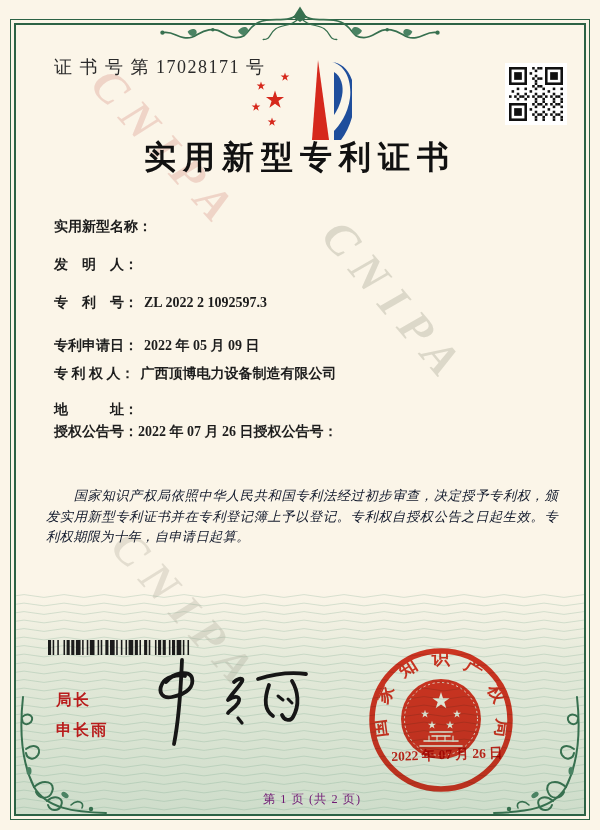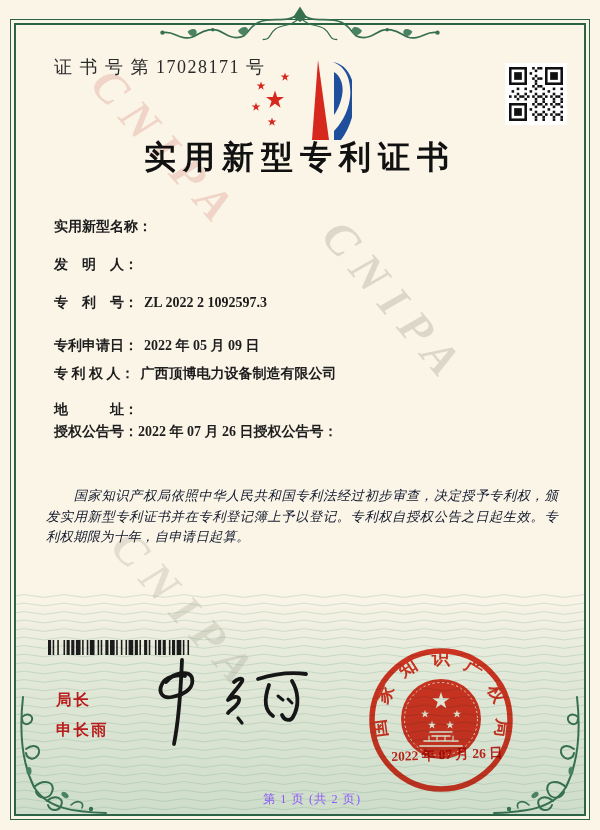--- a/index.html
+++ b/index.html
@@ -50,21 +50,21 @@
   .barcode{position:absolute;left:48px;top:640px;width:180px;height:15px;z-index:4;}
   .chief{position:absolute;left:56px;top:690px;z-index:4;
      font-family:"Liberation Sans","DejaVu Sans",sans-serif;font-weight:700;font-size:15.5px;letter-spacing:2px;color:#b91c1c;}
   .chief div{margin-bottom:9px;}
   .signature{position:absolute;left:138px;top:652px;width:180px;height:100px;z-index:5;}
   .seal{position:absolute;left:366px;top:645px;width:150px;height:150px;z-index:5;
      mix-blend-mode:multiply;opacity:.96;}
   .seal-date{position:absolute;left:372px;top:746px;width:150px;z-index:6;text-align:center;
      color:#d8281e;font-weight:700;font-size:13.5px;white-space:pre;mix-blend-mode:multiply;transform:rotate(-2deg);}
   .footer{position:absolute;left:0;right:0;top:791px;text-align:center;z-index:4;
-     font-size:12.3px;letter-spacing:1px;color:#8b5cf6;margin-left:24px;}
+     font-size:12.3px;letter-spacing:1px;color:#701a75;margin-left:24px;}
 </style>
 </head>
 <body>
 
 <div class="page">
 
   <div class="green-zone">
     <svg id="waves" viewBox="0 0 572 224" preserveAspectRatio="none">
         <path d="M0 4 q10 -2.8 20 0 q10 2.8 20 0 q10 -2.8 20 0 q10 2.8 20 0 q10 -2.8 20 0 q10 2.8 20 0 q10 -2.8 20 0 q10 2.8 20 0 q10 -2.8 20 0 q10 2.8 20 0 q10 -2.8 20 0 q10 2.8 20 0 q10 -2.8 20 0 q10 2.8 20 0 q10 -2.8 20 0 q10 2.8 20 0 q10 -2.8 20 0 q10 2.8 20 0 q10 -2.8 20 0 q10 2.8 20 0 q10 -2.8 20 0 q10 2.8 20 0 q10 -2.8 20 0 q10 2.8 20 0 q10 -2.8 20 0 q10 2.8 20 0 q10 -2.8 20 0 q10 2.8 20 0 q10 -2.8 20 0" fill="none" stroke="#6da183" stroke-opacity="0.25"></path>
         <path d="M0 12.5 q10 -2.8 20 0 q10 2.8 20 0 q10 -2.8 20 0 q10 2.8 20 0 q10 -2.8 20 0 q10 2.8 20 0 q10 -2.8 20 0 q10 2.8 20 0 q10 -2.8 20 0 q10 2.8 20 0 q10 -2.8 20 0 q10 2.8 20 0 q10 -2.8 20 0 q10 2.8 20 0 q10 -2.8 20 0 q10 2.8 20 0 q10 -2.8 20 0 q10 2.8 20 0 q10 -2.8 20 0 q10 2.8 20 0 q10 -2.8 20 0 q10 2.8 20 0 q10 -2.8 20 0 q10 2.8 20 0 q10 -2.8 20 0 q10 2.8 20 0 q10 -2.8 20 0 q10 2.8 20 0 q10 -2.8 20 0" fill="none" stroke="#6da183" stroke-opacity="0.25"></path>

